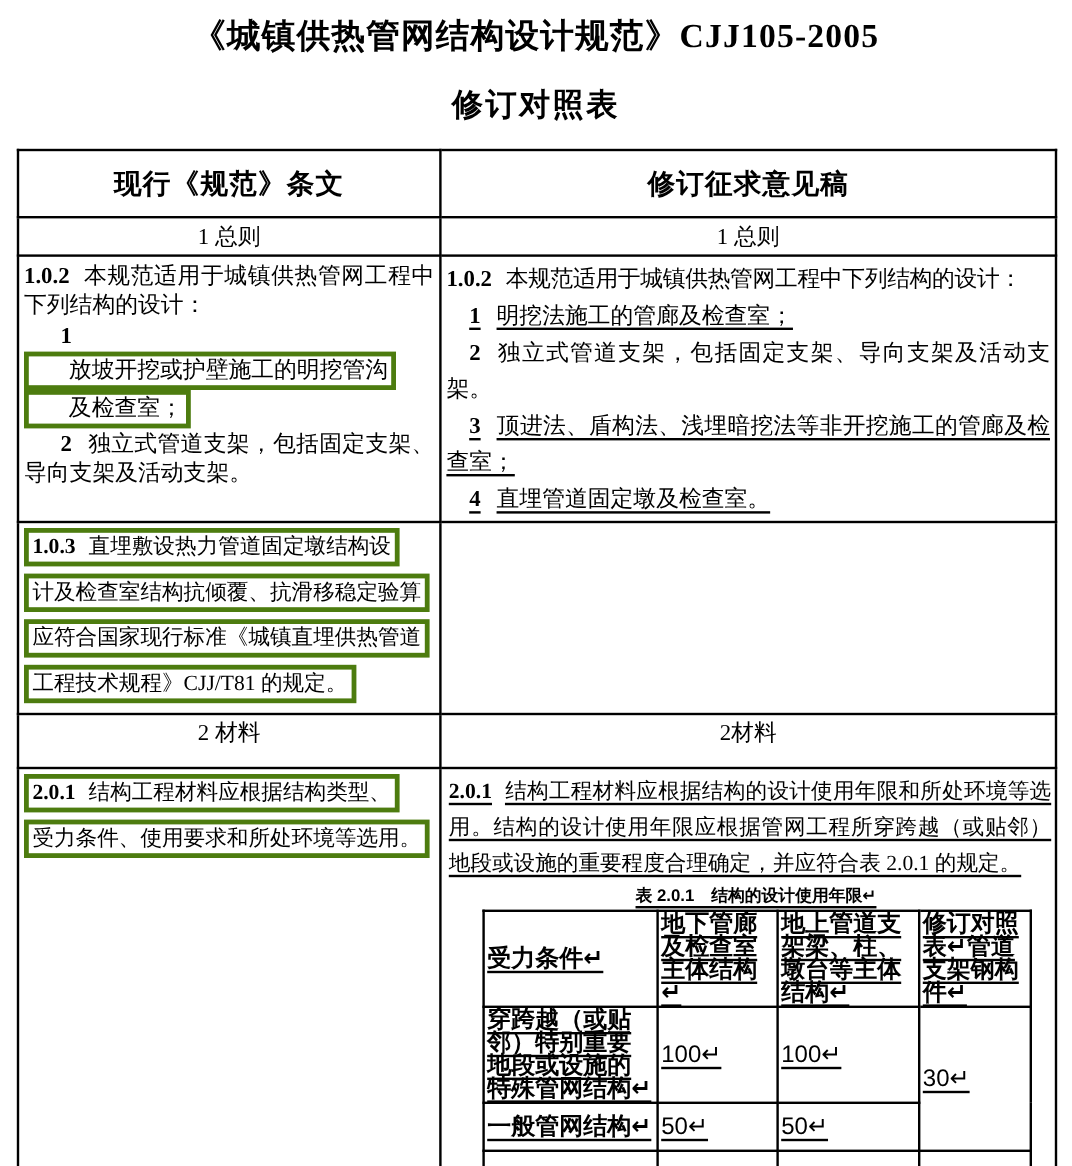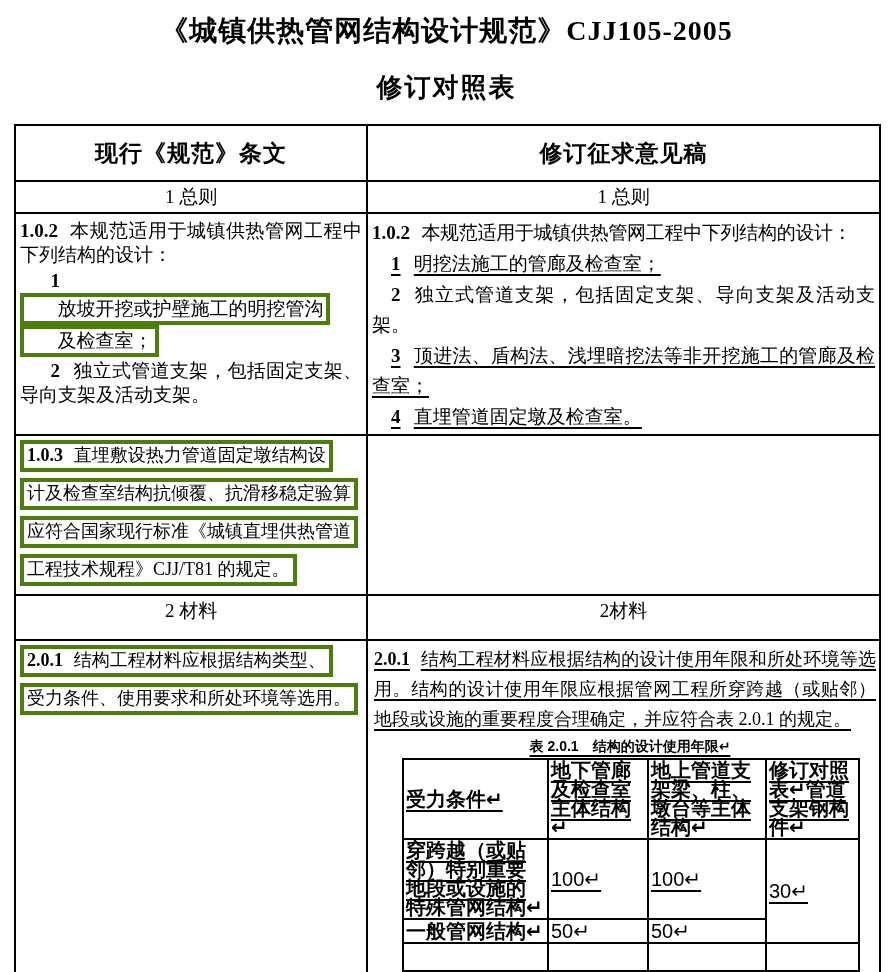--- a/index.html
+++ b/index.html
@@ -181,21 +181,21 @@
               <td class="hd"><span class="u">地下管廊及检查室主体结构↵</span></td>
               <td class="hd"><span class="u">地上管道支架梁、柱、墩台等主体结构↵</span></td>
               <td class="hd"><span class="u">修订对照表↵管道支架钢构件↵</span></td>
             </tr>
             <tr style="height:60px">
               <td class="lbl"><span class="u">穿跨越（或贴邻）特别重要地段或设施的特殊管网结构↵</span></td>
               <td><span class="u">100↵</span></td>
               <td><span class="u">100↵</span></td>
               <td rowspan="2"><span class="u">30↵</span></td>
             </tr>
-            <tr style="height:24px">
+            <tr style="height:40px">
               <td class="lbl"><span class="u">一般管网结构↵</span></td>
               <td><span class="u">50↵</span></td>
               <td><span class="u">50↵</span></td>
             </tr>
             <tr style="height:28px">
               <td class="lbl"></td>
               <td></td>
               <td></td>
               <td></td>
             </tr>

